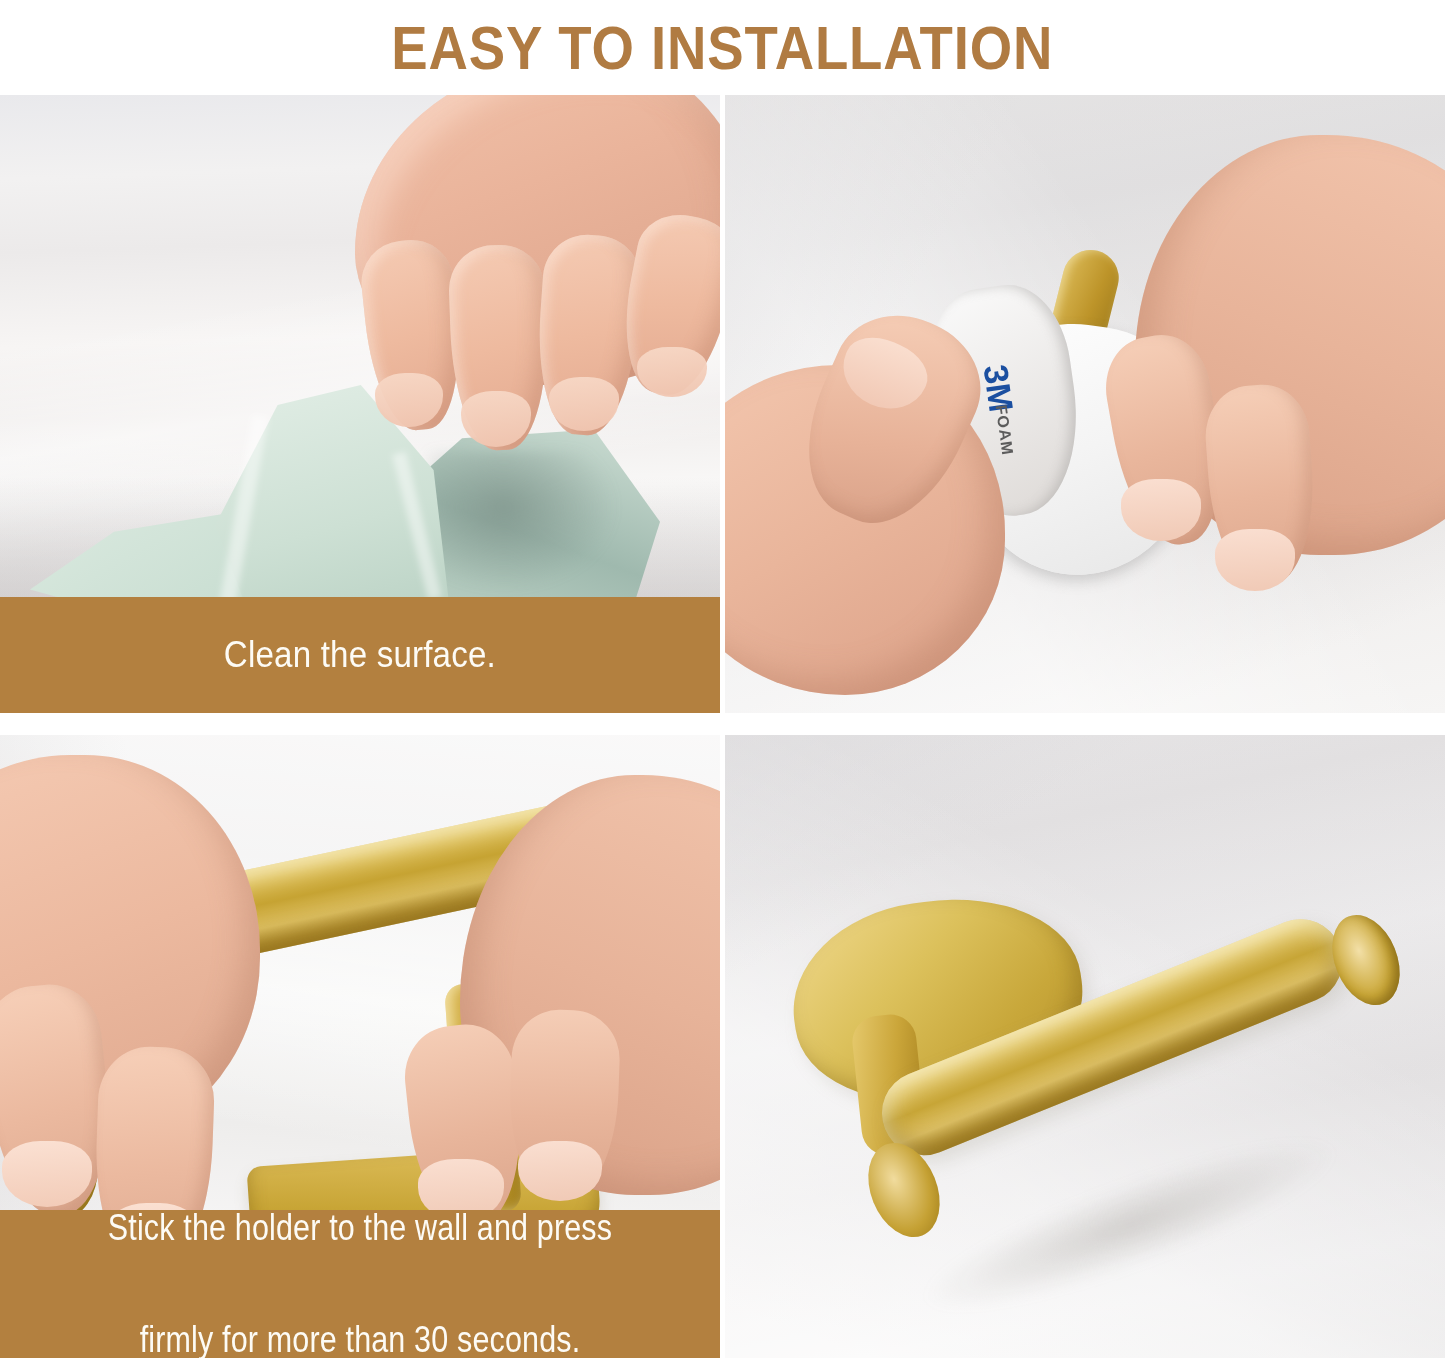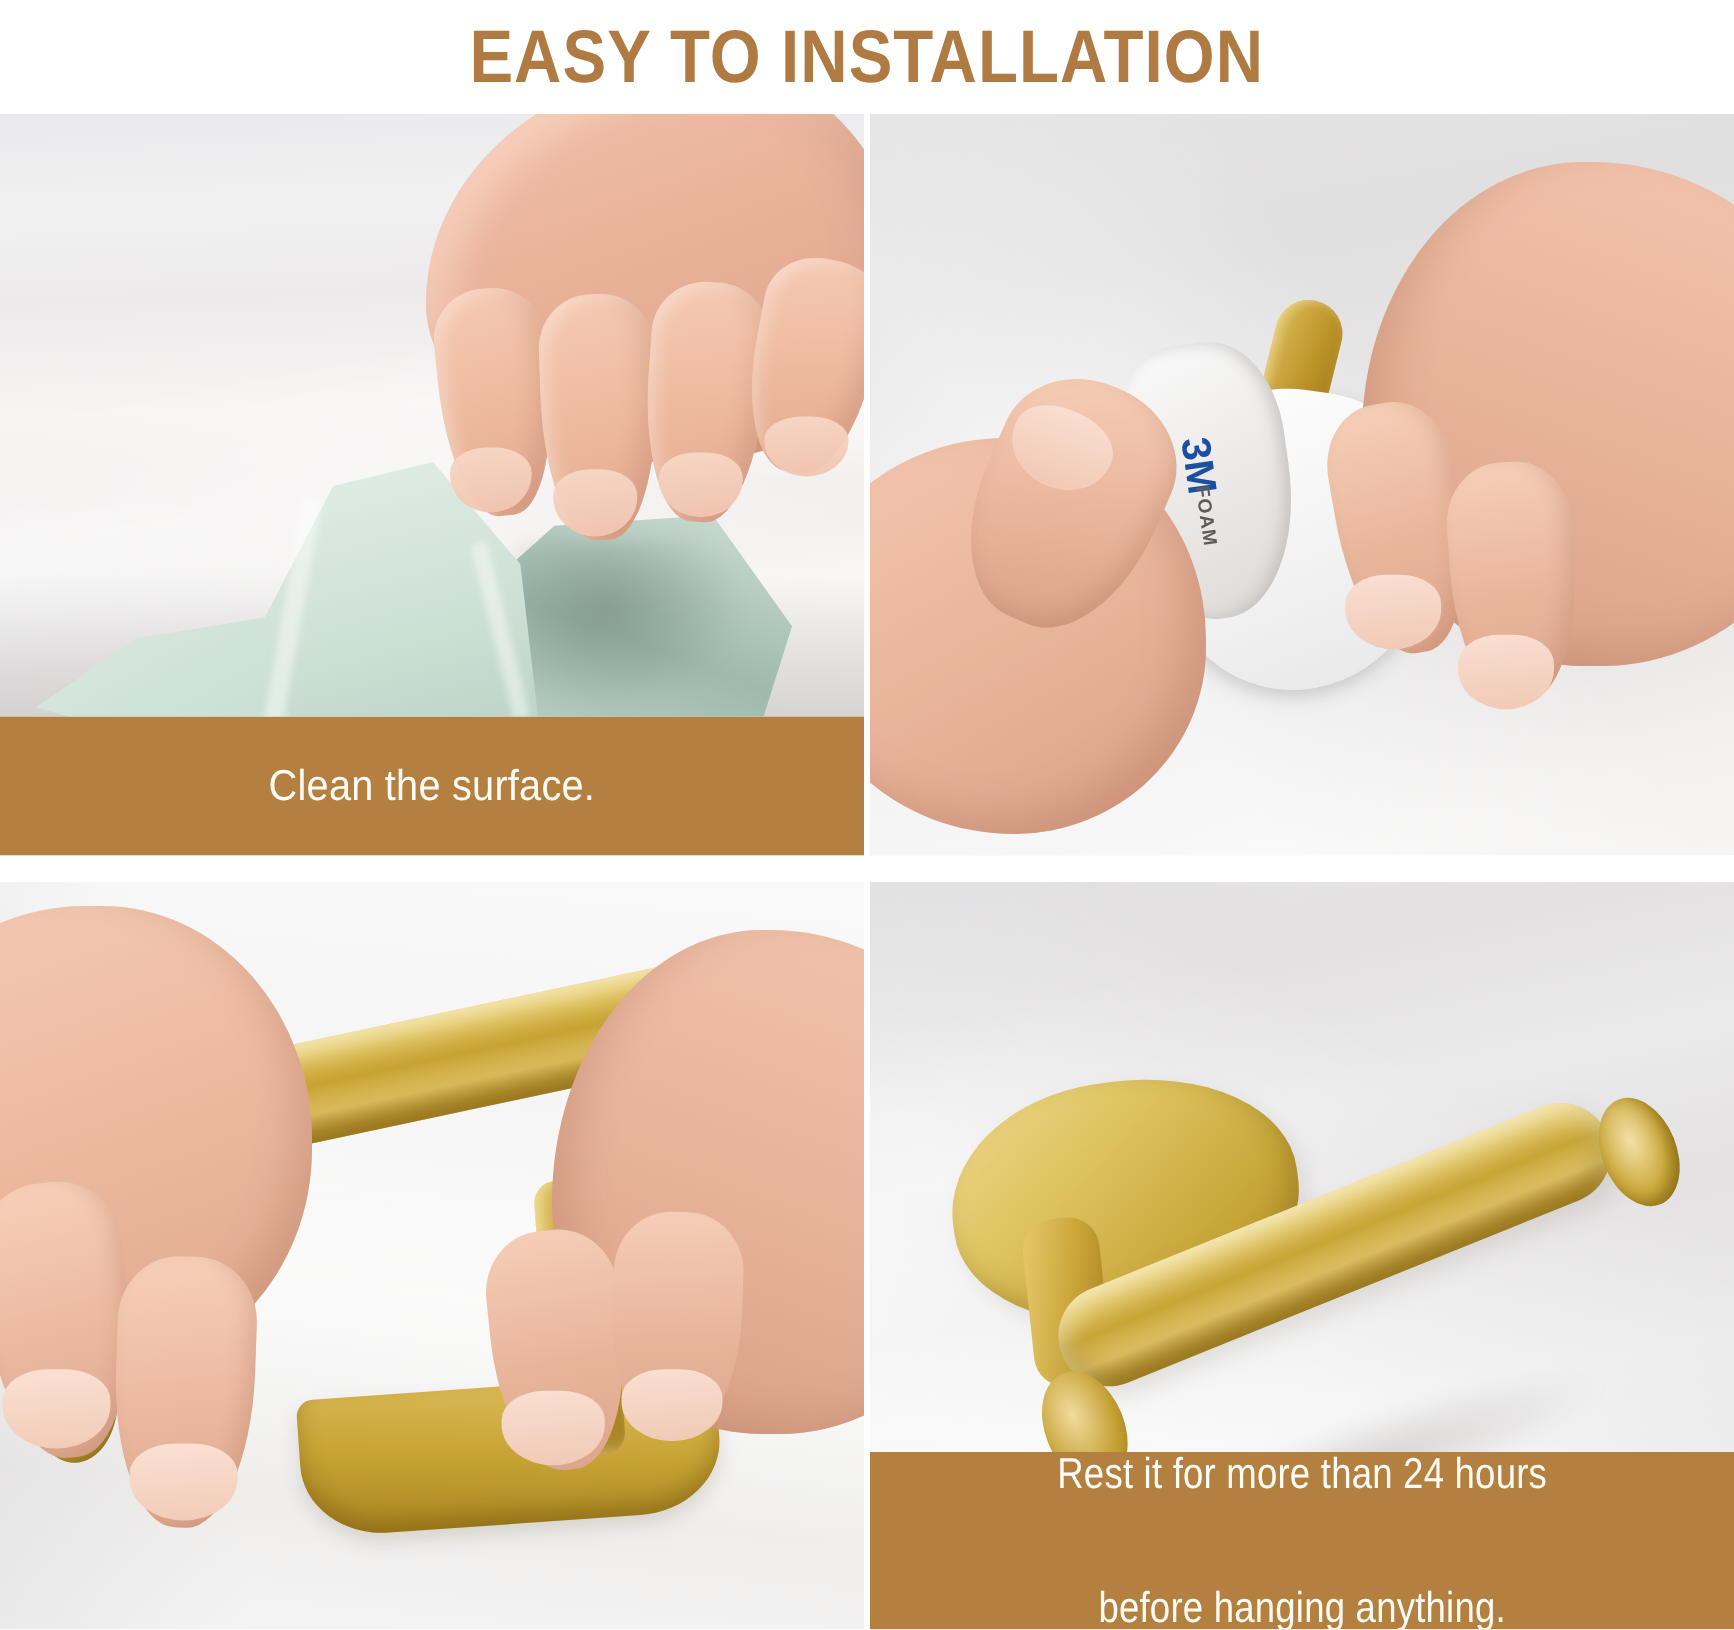--- a/index.html
+++ b/index.html
@@ -499,38 +499,38 @@
           <div class="nail hn2"></div>
       </div>
       <div class="hand3r">
         <div class="palm"></div>
         <div class="fin k1"></div>
           <div class="nail kn1"></div>
         <div class="fin k2"></div>
           <div class="nail kn2"></div>
       </div>
     </div>
+    <div class="caption cap-3">
+      <span>
+        <span>Stick the holder to the wall and press</span><br>
+        <span>firmly for more than 30 seconds.</span>
+      </span>
+    </div>
   </div>
 
   <div class="gutter-v"></div>
 
   <div class="panel">
     <div class="photo">
       <div class="bg-marble-4"></div>
 
       <div class="holder4">
         <div class="shadow"></div>
         <div class="plate"></div>
         <div class="elbow"></div>
         <div class="bar"></div>
         <div class="nearcap"></div>
         <div class="endcap"></div>
       </div>
     </div>
-    <div class="caption cap-4">
-      <span>
-        <span>Rest it for more than 24 hours</span><br>
-        <span>before hanging anything.</span>
-      </span>
-    </div>
   </div>
 
 </div>
 
 </body></html>

